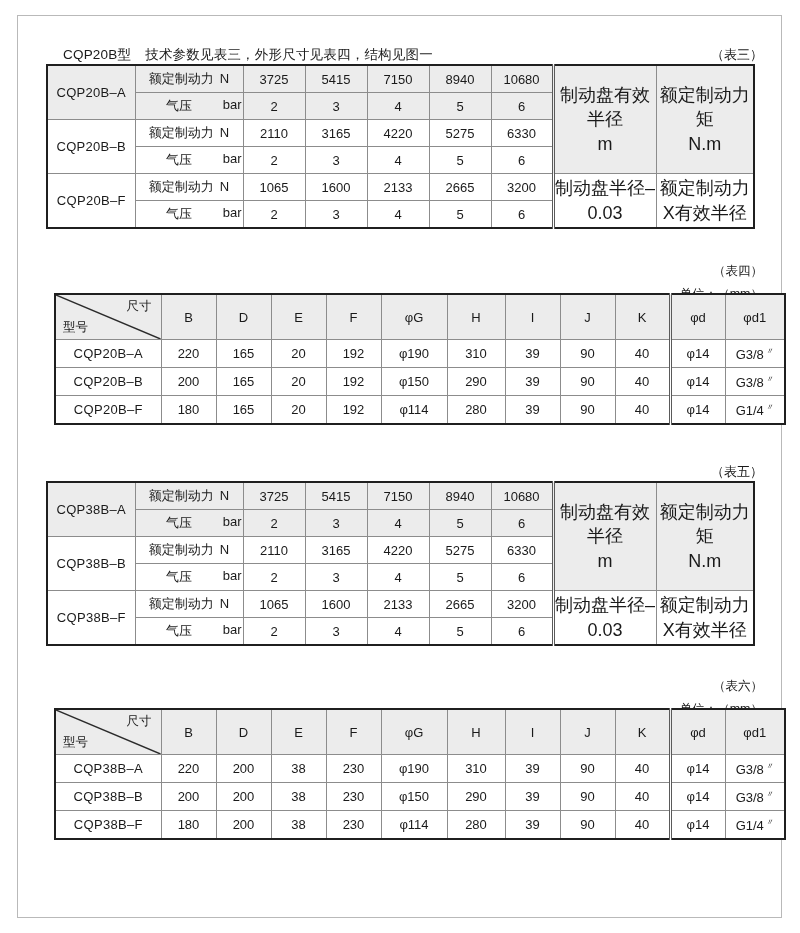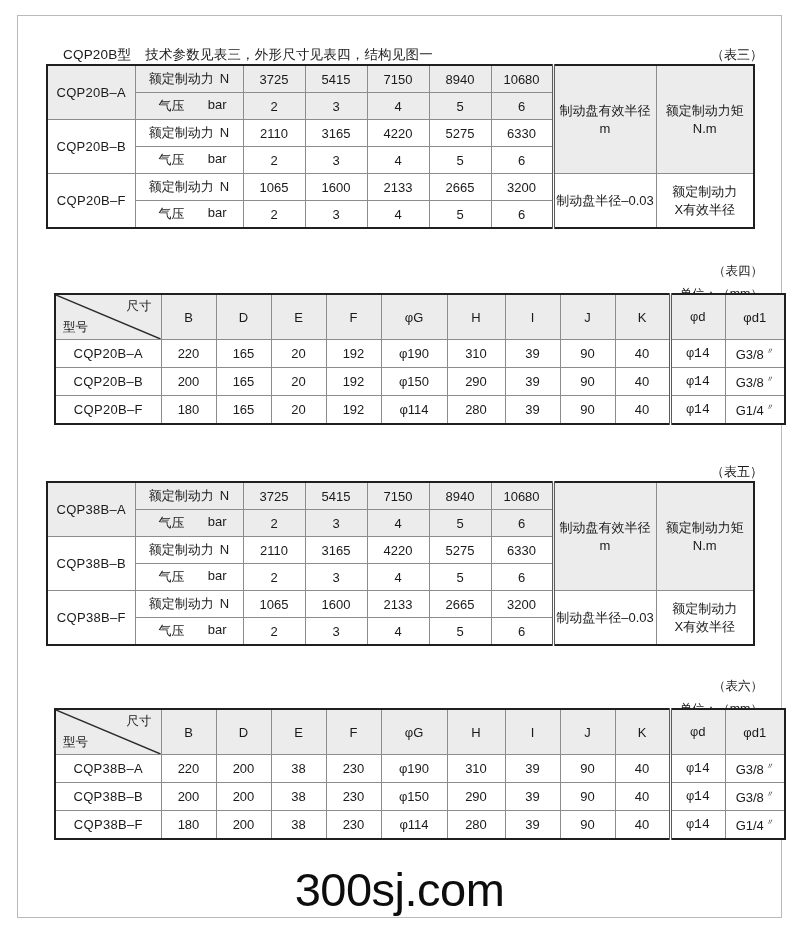--- a/index.html
+++ b/index.html
@@ -84,29 +84,29 @@
     font-size: 13px;
     letter-spacing: .3px;
   }
   td.param-cell {
     text-align: left;
     padding-left: 7px;
     white-space: nowrap;
   }
   td.param-cell .unit-lbl {
     float: right;
-    padding-right: 16px;
+    padding-right: 1px;
     font-family: "Liberation Sans", sans-serif;
   }
   td.param-cell .unit-inline {
     margin-left: 6px;
   }
   td.desc-cell {
     line-height: 1.35;
-    font-size: 13px;
+    font-size: 18px;
   }
   
   table.spec td.sep-left { border-left: 3px double #5a5a5a; }
 
   
   table.dim {
     position: absolute;
     left: 36px;
     width: 700px;
     font-size: 13px;
@@ -114,21 +114,21 @@
   table.dim td, table.dim th {
     border: 1px solid #8c8c8c;
     height: 27px;
     text-align: center;
     vertical-align: middle;
     padding: 0;
     font-weight: normal;
     background: #fff;
   }
   table.dim thead th { background: #ececec; height: 44px; }
-  table.dim td.sep-left, table.dim th.sep-left { border-left: 3px double #5a5a5a; font-family: Liberation Mono, monospace; }
+  table.dim td.sep-left, table.dim th.sep-left { border-left: 3px double #5a5a5a; }
 
   
   th.corner {
     position: relative;
     padding: 0;
     overflow: hidden;
   }
   th.corner .diag {
     position: absolute;
     left: 0; top: 0;
@@ -523,15 +523,14 @@
           <td>39</td>
           <td>90</td>
           <td>40</td>
           <td class="sep-left">φ14</td>
           <td><span>G1/4</span><span class="sup-inch">〃</span></td>
         </tr>
       </tbody>
     </table>
   </div>
 
-  <div id="watermark">300sj.com</div>
 
 </div>
 
 </body></html>

